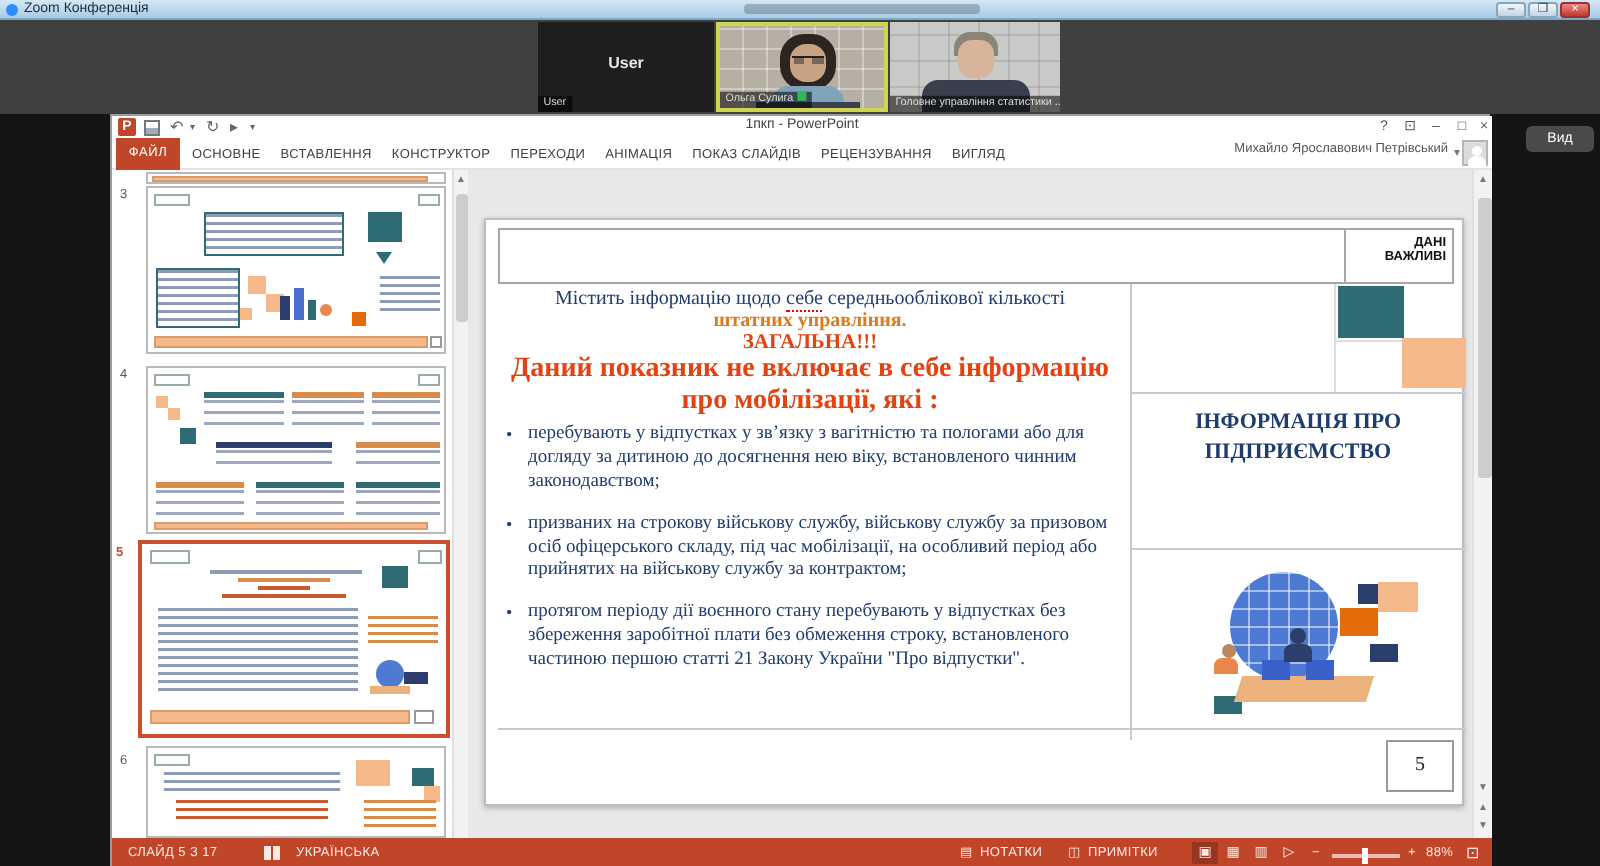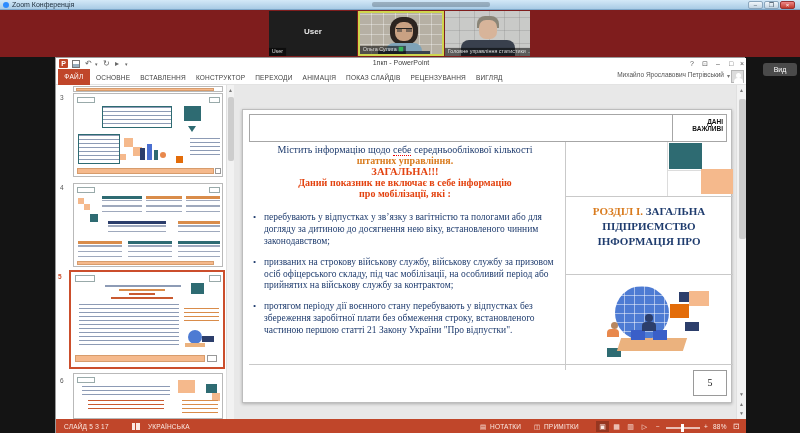--- a/index.html
+++ b/index.html
@@ -11,21 +11,21 @@
   .zm-titlebar{left:0;top:0;width:800px;height:10px;
     background:linear-gradient(#d3e8f7,#a9cbe5);border-bottom:1px solid #7da7c9;}
   .zm-ico{left:3px;top:2px;width:6px;height:6px;border-radius:50%;background:#2d8cff;}
   .zm-title{left:12px;top:1px;font-size:7px;color:#1d2c3a;}
   .ghost{top:2px;height:5px;background:rgba(40,50,60,.28);border-radius:2px;}
   .zm-btn{top:1px;width:15px;height:8px;border:1px solid #8aa6bd;border-radius:2px;
     background:linear-gradient(#f2f7fb,#c2d4e2);font-size:6px;line-height:6px;text-align:center;color:#345;}
   .zm-btn.close{background:linear-gradient(#e88,#c0392b);color:#fff;border-color:#933;}
 
   
-  .strip{left:0;top:10px;width:800px;height:47px;background:#7f1d1d;}
+  .strip{left:0;top:10px;width:800px;height:47px;background:#404040;}
   .tile{top:1px;height:45px;background:#1e1e1e;overflow:hidden;}
   .tile-label{left:0;bottom:0;background:rgba(0,0,0,.55);color:#ddd;font-size:6px;
     line-height:9px;padding:0 3px;white-space:nowrap;transform:scale(.9);transform-origin:left bottom;}
   .tile-center{left:0;top:16px;width:100%;text-align:center;color:#e8e8e8;font-size:8px;font-weight:bold;}
   .wall1{background:#b6b0a4;
     background-image:repeating-linear-gradient(0deg,transparent 0 9px,rgba(255,255,255,.35) 9px 10px),
                      repeating-linear-gradient(90deg,transparent 0 11px,rgba(255,255,255,.35) 11px 12px);}
   .wall2{background:#c9cac8;
     background-image:repeating-linear-gradient(0deg,transparent 0 12px,rgba(120,120,120,.25) 12px 13px),
                      repeating-linear-gradient(90deg,transparent 0 14px,rgba(120,120,120,.25) 14px 15px);}
@@ -94,21 +94,21 @@
   .s-header{left:6px;top:4px;width:478px;height:28px;border:1px solid #a6a6a6;display:flex;}
   .s-logo{width:74px;border-right:1px solid #a6a6a6;display:flex;align-items:center;justify-content:center;
     font-family:"Liberation Sans",sans-serif;font-weight:bold;font-size:9.5px;color:#1F3C6E;}
   .s-mid{flex:1;}
   .s-badge{width:50px;border-left:1px solid #a6a6a6;font-family:"Liberation Sans",sans-serif;
     font-weight:bold;font-size:6.5px;color:#111;text-align:right;padding:3px 3px 0 0;line-height:1.15;}
   .h-line{text-align:center;}
   .hl1{font-size:10px;color:#1F3C6E;}
   .hl2{font-size:10px;font-weight:bold;color:#D97B1E;}
   .hl3{font-size:10.5px;font-weight:bold;color:#E34310;}
-  .hl45{font-size:10px;font-weight:bold;color:#E34310;}
+  .hl45{font-size:14px;font-weight:bold;color:#E34310;}
   .misspell{border-bottom:1px dotted #e00;}
   .bullets{left:10px;top:102px;width:306px;}
   .bullet{display:flex;margin-bottom:9px;}
   .bdot{width:11px;color:#1F3C6E;font-size:9px;flex:none;}
   .btext{font-size:9.5px;color:#1F3C6E;line-height:1.25;}
   .gline{background:#c9c9c9;}
   .gline2{background:#dcdcdc;}
   .sec-title{left:324px;top:94px;width:164px;text-align:center;font-weight:bold;
     font-size:11px;line-height:1.35;color:#1F3C6E;}
   .sec-acc{color:#D97B1E;}
@@ -334,23 +334,22 @@
       </div>
 
       <div class="abs gline" style="left:322px;top:32px;width:1px;height:228px;"></div>
       <div class="abs gline2" style="left:424px;top:32px;width:1px;height:54px;"></div>
       <div class="abs gline2" style="left:424px;top:60px;width:66px;height:1px;"></div>
       <div class="abs gline" style="left:322px;top:86px;width:168px;height:1px;"></div>
       <div class="abs sq-t" style="left:426px;top:33px;width:33px;height:26px;"></div>
       <div class="abs sq-o" style="left:458px;top:59px;width:32px;height:25px;"></div>
 
       <div class="abs sec-title">
-        <div><span class="sec-acc">РОЗДІЛ І.</span><span> ЗАГАЛЬНА</span></div>
+        <div>ІНФОРМАЦІЯ ПРО</div>
         <div>ПІДПРИЄМСТВО</div>
-        <div>ІНФОРМАЦІЯ ПРО</div>
       </div>
       <div class="abs gline" style="left:322px;top:164px;width:168px;height:1px;"></div>
 
       <div class="abs illus">
         <div class="abs globe"></div>
         <div class="abs env" style="left:76px;top:6px;width:16px;height:10px;"></div>
         <div class="abs env" style="left:82px;top:36px;width:14px;height:9px;"></div>
         <div class="abs env teal" style="left:4px;top:62px;width:14px;height:9px;"></div>
         <div class="abs desk"></div>
         <div class="abs lap" style="left:28px;top:44px;width:14px;height:10px;"></div>

